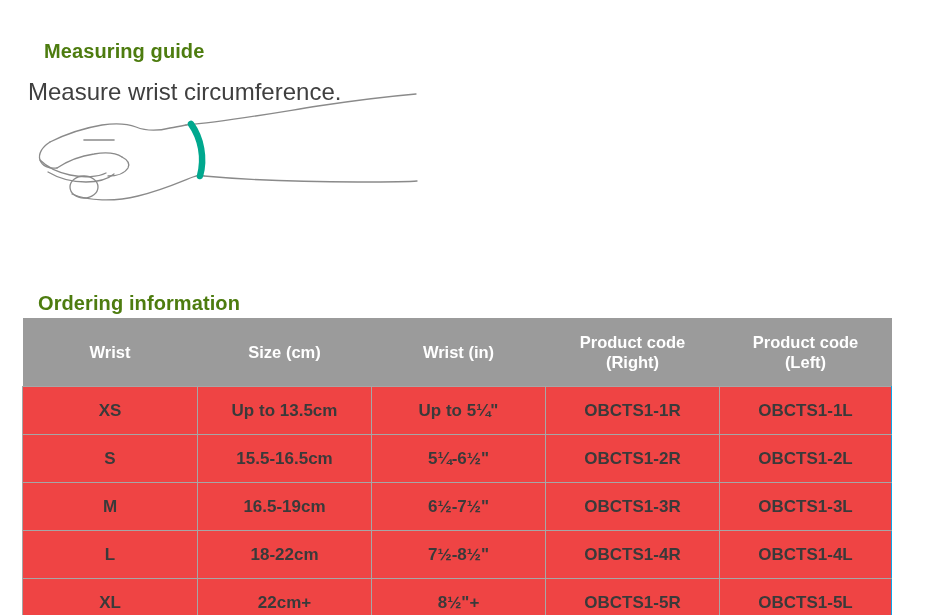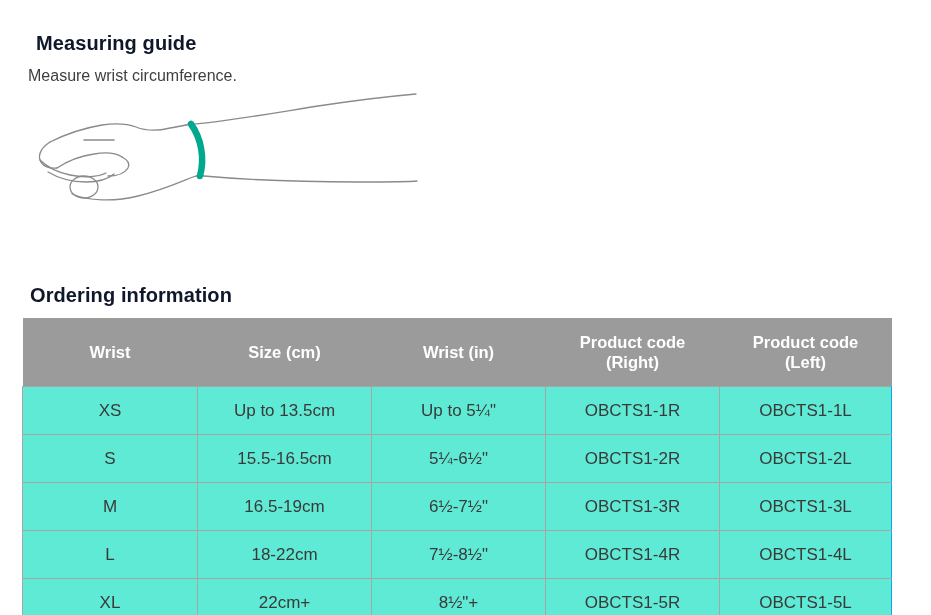--- a/index.html
+++ b/index.html
@@ -24,27 +24,27 @@
   
   .guide-section {
     position: absolute;
     left: 28px;
     top: 22px;
     width: 870px;
   }
   .section-heading {
     font-size: 20px;
     font-weight: bold;
-    color: #0f172a;
+    color: #4d7c0f;
     letter-spacing: 0.1px;
-    margin: 8px;
+    margin: 16px;
     line-height: 26px;
   }
   .section-subtext {
-    font-size: 16px;
+    font-size: 24px;
     font-weight: normal;
     color: #3f3f3f;
     margin: 6px 0 0 0;
     line-height: 24px;
   }
 
   
   .illustration {
     position: absolute;
     left: 18px;
@@ -88,25 +88,25 @@
     color: #ffffff;
     font-weight: bold;
     font-size: 16.5px;
     height: 60px;
     padding: 4px 6px;
     line-height: 20px;
     border: none;
   }
   .order-table tbody td {
     color: #3a3a3a;
-    font-weight: normal;
+    font-weight: bold;
     height: 43px;
     padding: 2px 6px;
     border: 1px solid #a6a6a6;
-    background: #5eead4;
+    background: #ef4444;
     white-space: nowrap;
   }
   .order-table tbody tr td:first-child {
     border-left: 1px solid #a6a6a6;
   }
   .order-table tbody tr td:last-child {
     border-right: 1px solid #0ea5e9;
   }
   .col-size { width: 175px; }
   .col-wrist-cm { width: 174px; }

